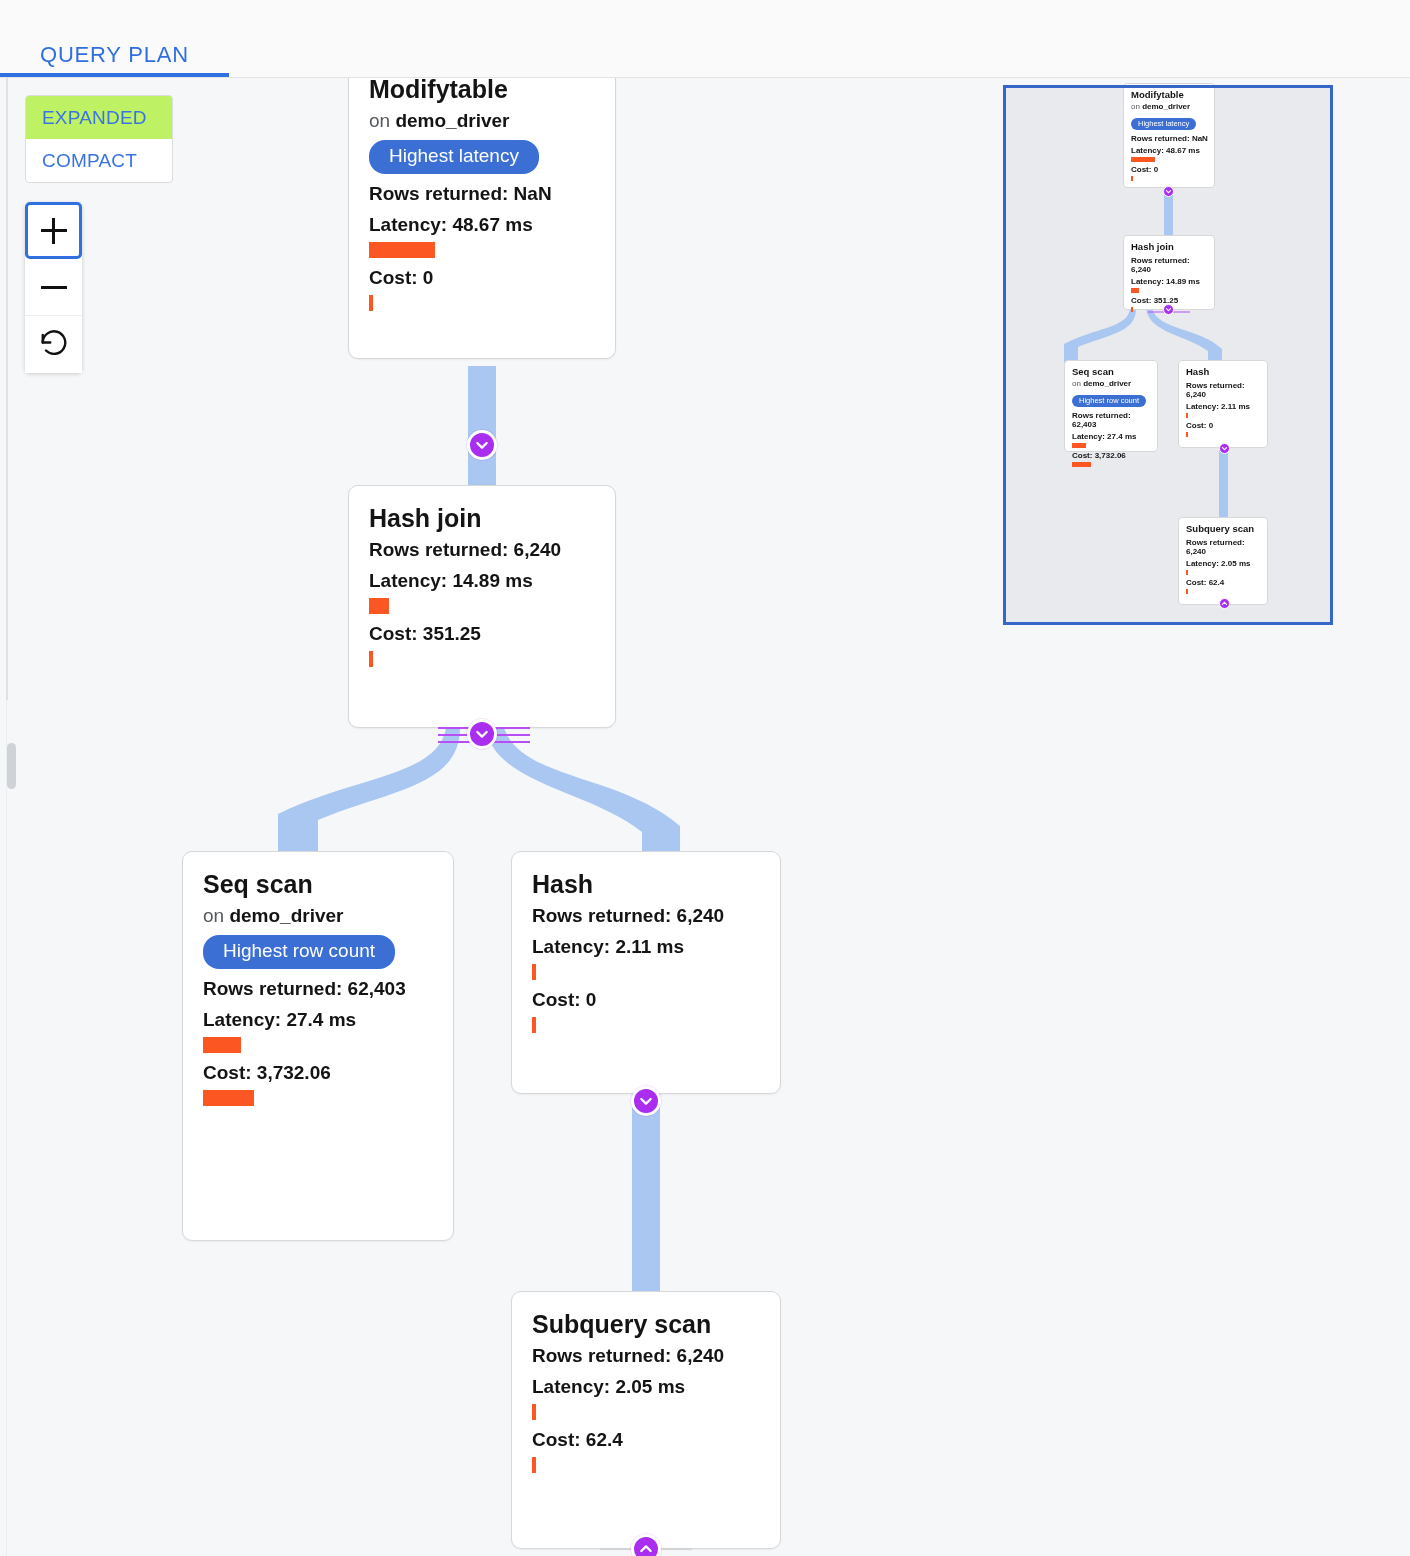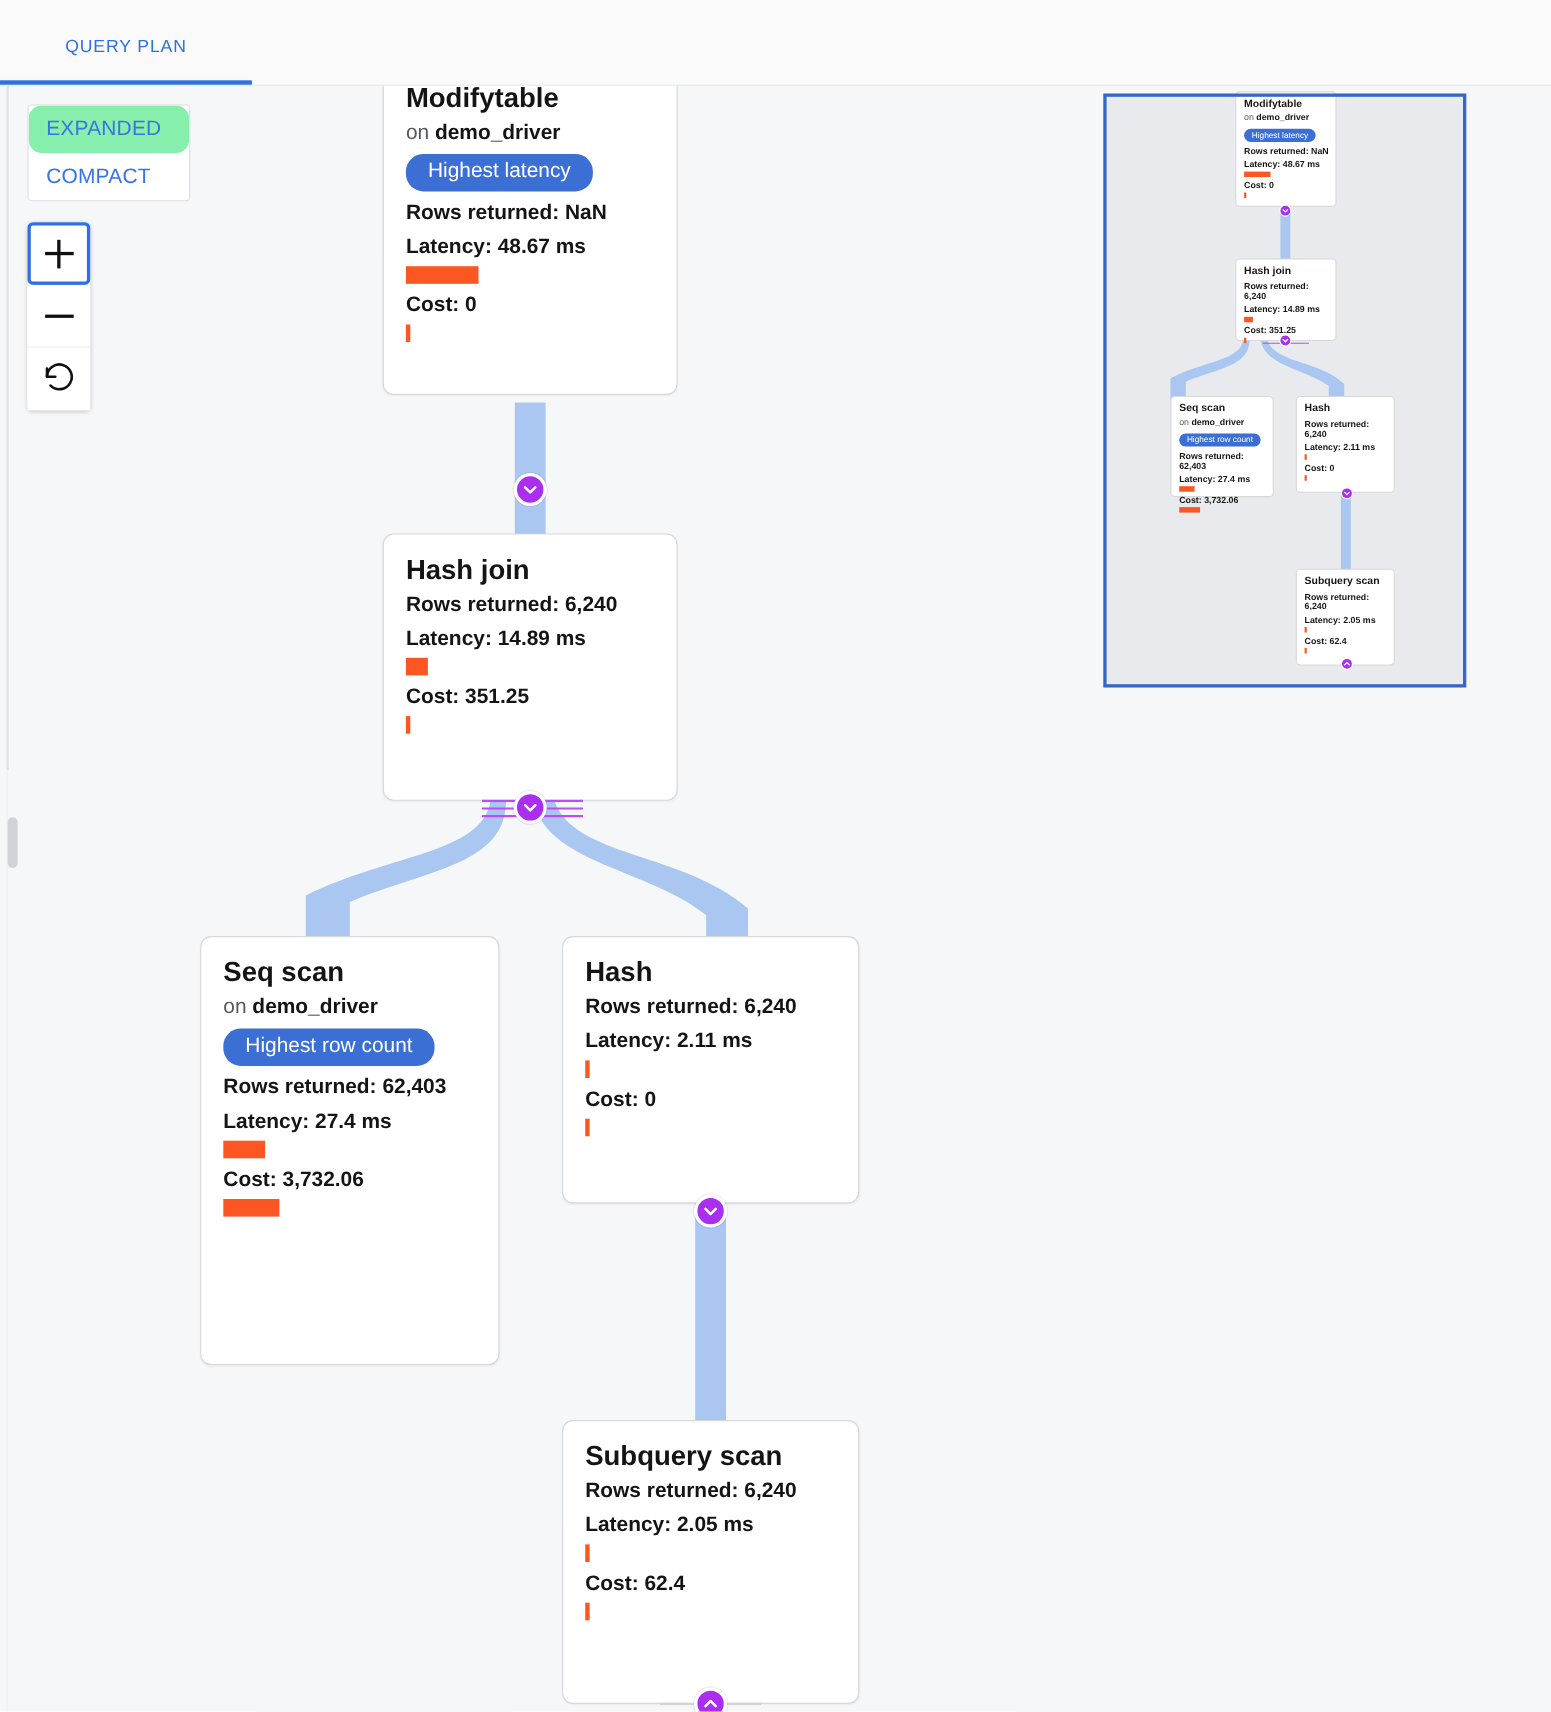--- a/index.html
+++ b/index.html
@@ -11,23 +11,23 @@
   }
 
   
   .tabbar {
     position: absolute; top: 0; left: 0;
     width: 1410px; height: 78px;
     background: #fafafa;
     border-bottom: 1px solid #e2e3e5;
   }
   .tab {
-    position: absolute; top: 4px; height: 77px;
+    position: absolute; top: 16px; height: 77px;
     display: flex; align-items: center; justify-content: center;
-    font-size: 16px; font-weight: 500; letter-spacing: 0.8px;
+    font-size: 22px; font-weight: 500; letter-spacing: 0.8px;
     cursor: pointer; background: transparent; border: none;
     font-family: "Liberation Sans", sans-serif;
   }
   .tab-query { left: 0; width: 229px; color: #2f6fe0; }
   .tab-e2e   { left: 229px; width: 226px; color: #5f6368; }
   .tab-underline {
     position: absolute; left: 0; top: 73px;
     width: 229px; height: 4px; background: #3070e0;
   }
 
@@ -57,21 +57,21 @@
     position: absolute; left: 25px; top: 17px;
     width: 148px; border: 1px solid #dcdde0; border-radius: 4px;
     background: #ffffff; overflow: hidden;
   }
   .seg-item {
     height: 43px; display: flex; align-items: center;
     padding-left: 16px; font-size: 19px; color: #3a74e3;
     cursor: pointer; letter-spacing: 0.2px;
     font-family: "Liberation Sans", sans-serif;
   }
-  .seg-item.active { background: #86efac; border-radius: 12px; }
+  .seg-item.active { background: #bef264; }
 
   
   .zoomctl {
     position: absolute; left: 25px; top: 124px;
     width: 57px; border-radius: 5px; background: #ffffff;
     box-shadow: 0 1px 4px rgba(0,0,0,0.18);
   }
   .zoom-btn {
     width: 57px; height: 57px; background: #ffffff;
     display: flex; align-items: center; justify-content: center;

